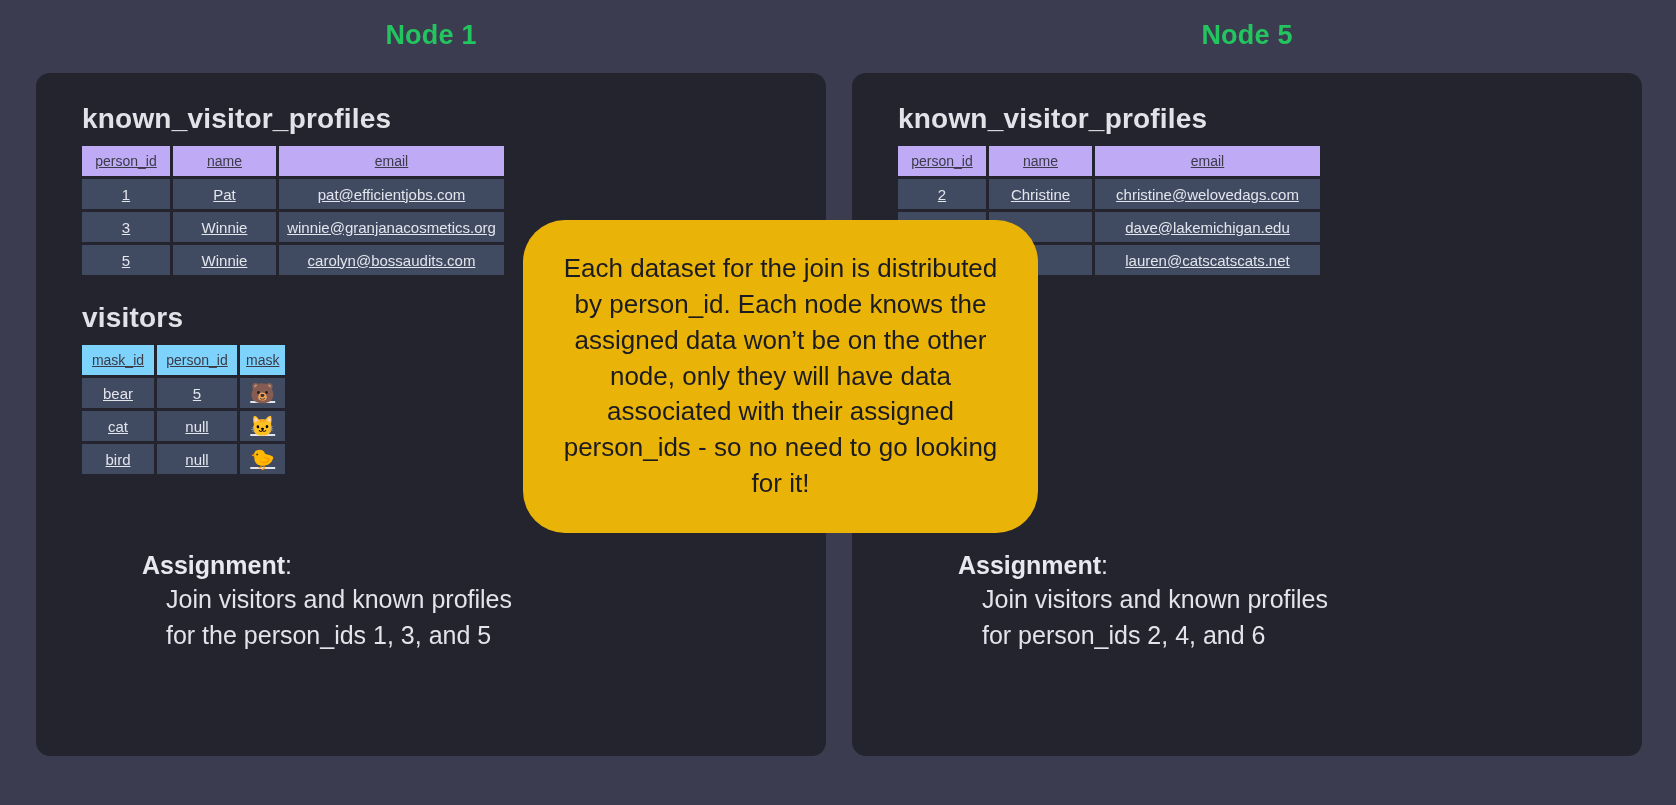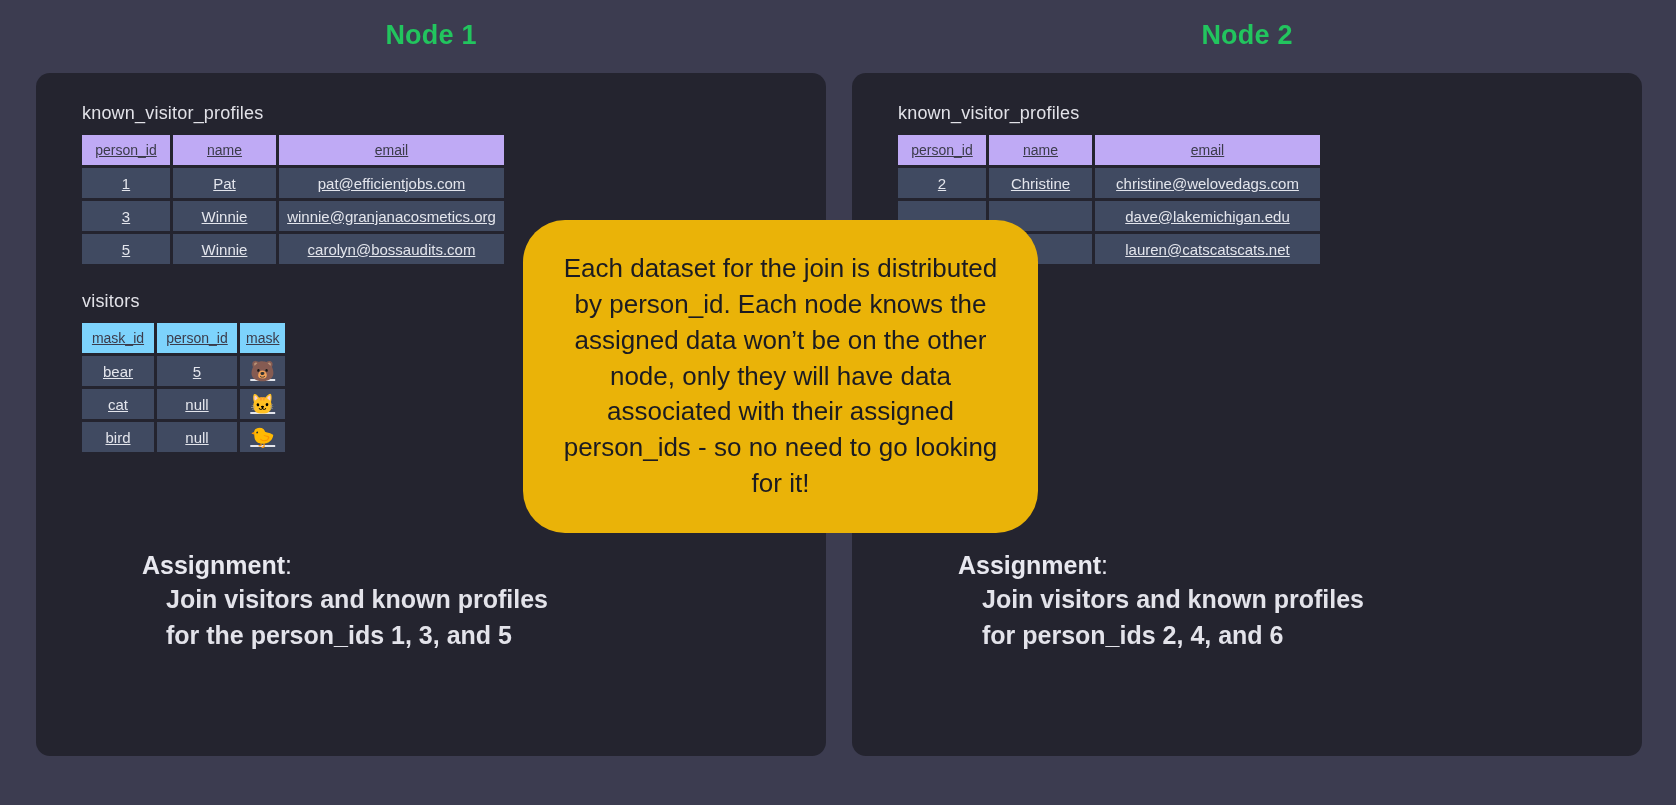--- a/index.html
+++ b/index.html
@@ -48,23 +48,23 @@
   .card-inner {
     position: relative;
     width: 100%;
     height: 100%;
     padding: 30px 0 0 46px;
     box-sizing: border-box;
   }
 
   
   .tbl-caption {
-    font-size: 18px;
+    font-size: 28px;
     color: #e2e2e8;
-    font-weight: 400;
+    font-weight: 700;
     margin: 0 0 8px 0;
     letter-spacing: 0.2px;
   }
   .tbl-caption.visitors { margin-top: 24px; }
 
   .tbl {
     border-collapse: separate;
     border-spacing: 3px 3px;
     margin-left: -3px;
   }
@@ -107,21 +107,21 @@
     top: 478px;
     color: #e8e8ef;
   }
   .assignment .a-head {
     font-size: 25px;
     margin-bottom: 2px;
   }
   .assignment .a-head b { font-weight: bold; }
   .assignment .a-line {
     font-size: 25px;
-    font-weight: 700;
+    font-weight: 400;
     margin-left: 24px;
     line-height: 1.42;
     color: #e3e3ea;
   }
 
   
   .tooltip {
     position: absolute;
     left: 523px;
     top: 220px;
@@ -144,21 +144,21 @@
     font-weight: 400;
   }
 </style>
 </head>
 <body>
 
 <div class="stage">
 
   <div class="node-title n1">Node 1</div>
 
-  <div class="node-title n2">Node 2</div>
+  <div class="node-title n2">Node 5</div>
 
   <div class="card n1">
     <div class="card-inner">
 
       <div class="tbl-caption">known_visitor_profiles</div>
       <table class="tbl t-profiles">
         <thead>
           <tr>
             <th class="hdr-purple c-id">person_id</th>
             <th class="hdr-purple c-name">name</th>

